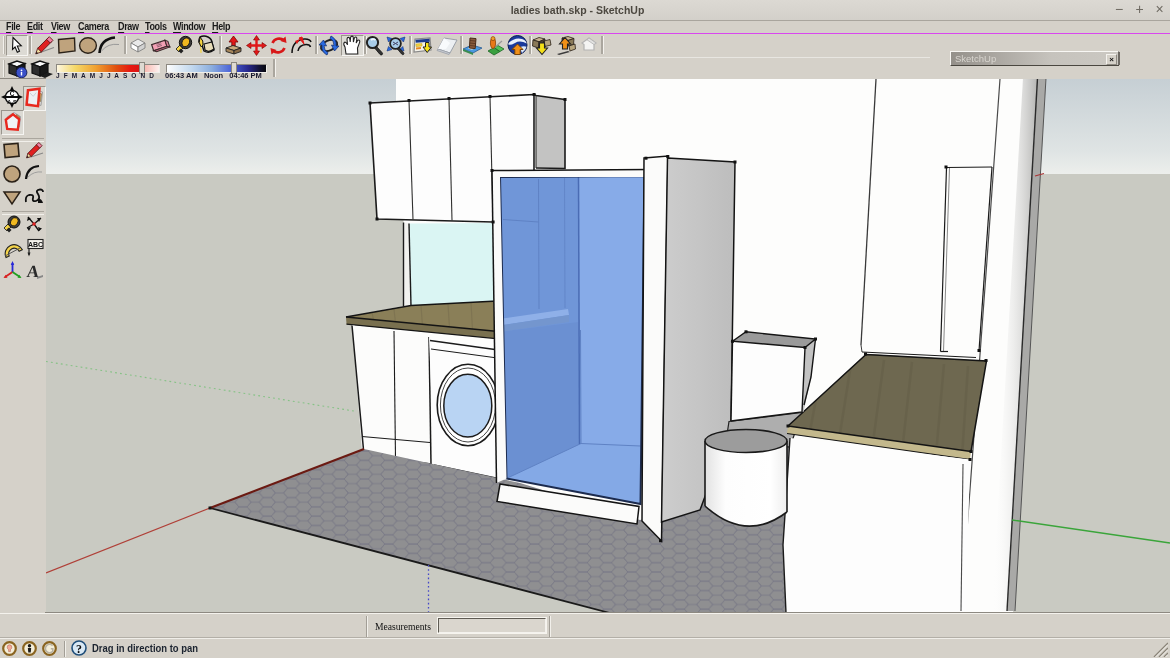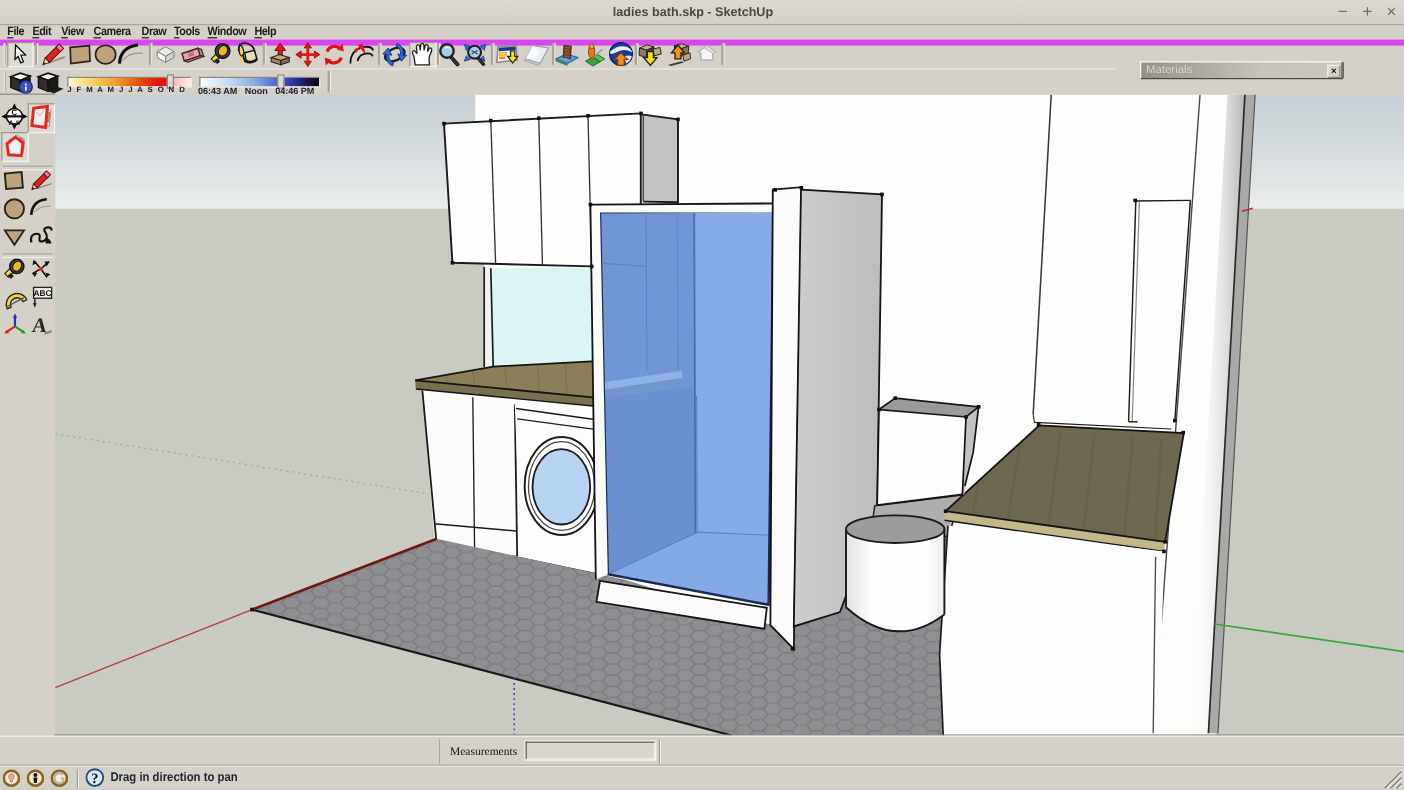--- a/index.html
+++ b/index.html
@@ -3,21 +3,21 @@
 <meta charset="utf-8">
 <style>
 html,body{margin:0;padding:0;}
 body{width:1170px;height:658px;overflow:hidden;font-family:"Liberation Sans",sans-serif;background:#d5d1c9;position:relative;}
 .abs{position:absolute;}
 
 #titlebar{left:0;top:0;width:1170px;height:20px;background:linear-gradient(#dcd9d3,#d3d0ca);border-bottom:1px solid #a9a59d;}
 #title{width:100%;text-align:center;font-size:10.5px;font-weight:bold;color:#4c4840;line-height:20px;}
 .wbtn{top:0;font-size:14px;color:#6e6a62;line-height:19px;}
 
-#menubar{left:0;top:20px;width:1170px;height:13px;border-bottom:5px solid #d946ef;}
+#menubar{left:0;top:20px;width:1170px;height:13px;border-bottom:1px solid #d946ef;}
 .mi{top:1px;font-size:10px;font-weight:bold;color:#1a1a1a;letter-spacing:-0.4px;transform:scaleX(0.9);transform-origin:0 0;}
 .mi span{text-decoration:underline;text-decoration-thickness:1px;text-underline-offset:1.5px;}
 
 #tb1{left:0;top:34px;width:1170px;height:23px;}
 #tb2{left:0;top:57px;width:930px;height:21px;border-top:1px solid #e8e6e1;}
 .sep{width:2px;background:#aaa69e;border-right:1px solid #f4f2ee;top:2px;height:18px;}
 .pressed{background:#dcdad4;border:1px solid #99958d;border-bottom-color:#f6f5f2;border-right-color:#f6f5f2;}
 .ti{position:absolute;}
 
 #lt{left:0;top:78px;width:46px;height:535px;}
@@ -237,21 +237,21 @@
     </svg>
 <div class="abs" style="left:56px;top:6px;width:102px;height:7px;border:1px solid #8c8880;border-bottom-color:#f0eee9;border-right-color:#f0eee9;background:linear-gradient(90deg,#fdf6e0 0%,#f5d868 18%,#f0a030 38%,#e05010 58%,#e81810 72%,#d81414 82%,#f8b8b0 86%,#fdf0ee 100%);"></div>
 <div class="abs" style="left:139px;top:3.5px;width:4px;height:10px;background:#dedad2;border:1px solid #8c8880;"></div>
 <div class="abs" style="left:56px;top:13.5px;width:103px;font-size:6.5px;color:#1a1a2e;letter-spacing:1.15px;font-weight:bold;">J F M A M J J A S O N D</div>
 <div class="abs" style="left:166px;top:6px;width:99px;height:7px;border:1px solid #8c8880;border-bottom-color:#f0eee9;border-right-color:#f0eee9;background:linear-gradient(90deg,#fdfdfd 0%,#c2d8ee 25%,#8caede 45%,#4a62d8 65%,#28288c 82%,#101028 95%,#080810 100%);"></div>
 <div class="abs" style="left:231px;top:3.5px;width:4px;height:10px;background:#dedad2;border:1px solid #8c8880;"></div>
 <div class="abs" style="left:165px;top:13px;font-size:7.5px;color:#1a1a2e;font-weight:bold;">06:43 AM&nbsp;&nbsp;&nbsp;Noon&nbsp;&nbsp;&nbsp;04:46 PM</div>
 <div class="sep abs" style="left:273px;top:1px;"></div>
 </div>
 <div id="matpanel" class="abs" style="left:950px;top:51px;width:167px;height:13px;border:1px solid #98948f;border-top-color:#f8f7f4;border-left-color:#f8f7f4;border-right-color:#4a4740;border-bottom-color:#4a4740;background:linear-gradient(90deg,#94908a,#c6c3bd 60%,#cbc8c2);">
-<div class="abs" style="left:4px;top:1px;font-size:9.5px;color:#d8d5cf;">Materials</div>
+<div class="abs" style="left:4px;top:1px;font-size:9.5px;color:#d8d5cf;">SketchUp</div>
 <div class="abs" style="left:155px;top:1.5px;width:9px;height:9px;background:#d5d1c9;border:1px solid #8c8880;border-top-color:#f4f2ee;border-left-color:#f4f2ee;font-size:8px;line-height:9px;text-align:center;font-weight:bold;color:#111;">×</div>
 </div>
 <div class="abs" style="left:1118px;top:52px;width:2px;height:13px;background:#6e6a64;"></div>
 <div class="abs" style="left:0;top:78px;width:46px;height:1px;background:#8d8981;"></div>
 <div id="lt" class="abs">
 <div class="abs pressed" style="left:23px;top:8px;width:21px;height:23px;"></div>
 <div class="abs pressed" style="left:1px;top:32px;width:21px;height:23px;"></div>
 <svg class="ti" style="left:1px;top:8px" width="22" height="22" viewBox="0 0 22 22">
       <path d="M11,0 L14.6,7.4 L22,11 L14.6,14.6 L11,22 L7.4,14.6 L0,11 L7.4,7.4 Z" fill="#0a0a0a"></path>
       <circle cx="11" cy="11" r="6.6" fill="#fff" stroke="#0a0a0a" stroke-width="1.3"></circle>

